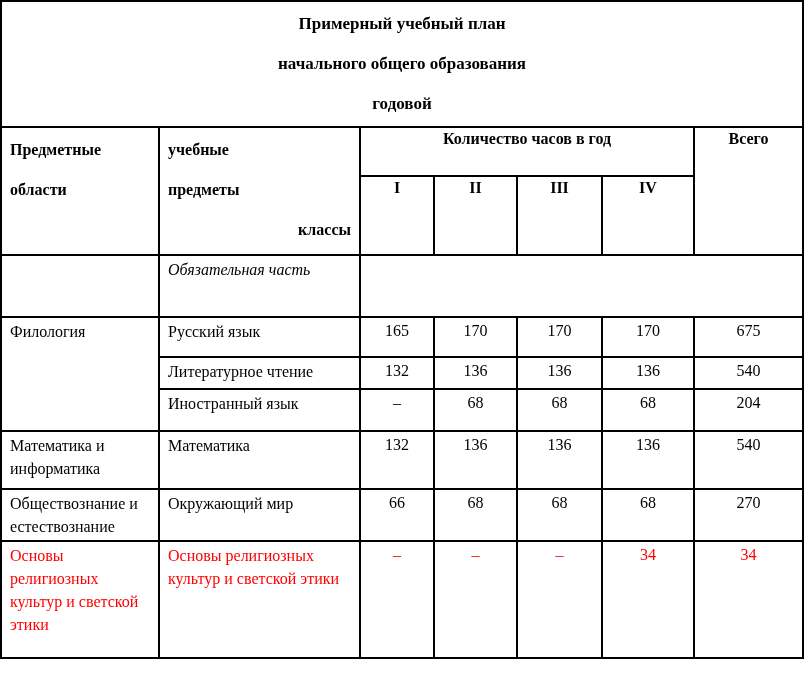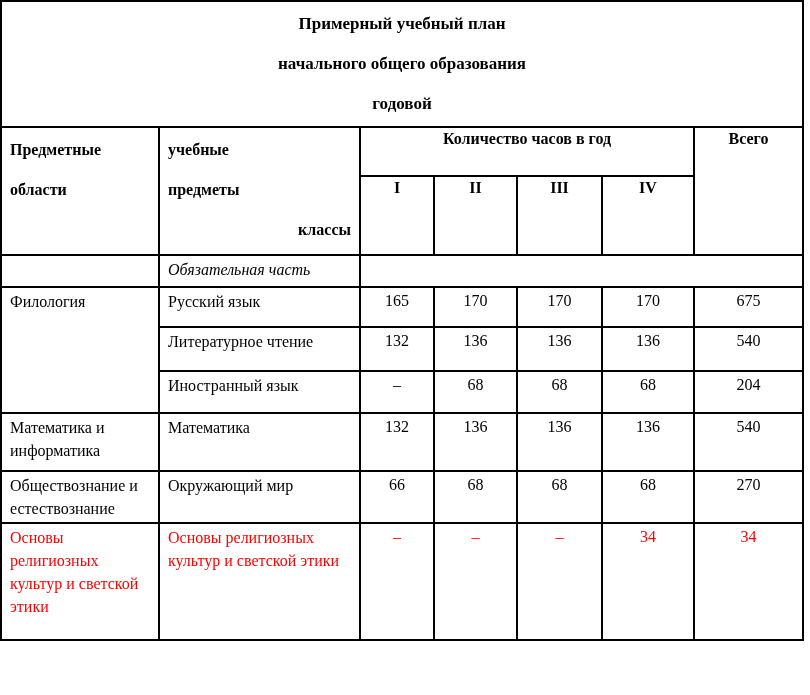--- a/index.html
+++ b/index.html
@@ -122,37 +122,37 @@
       <td class="hdr total-hdr" rowspan="2">Всего</td>
     </tr>
 
     <tr style="height:79px">
       <td class="hdr grade-hdr">I</td>
       <td class="hdr grade-hdr">II</td>
       <td class="hdr grade-hdr">III</td>
       <td class="hdr grade-hdr">IV</td>
     </tr>
 
-    <tr style="height:32px">
+    <tr style="height:62px">
       <td></td>
       <td class="mandatory-cell">Обязательная часть</td>
       <td colspan="5"></td>
     </tr>
 
     <tr style="height:40px">
       <td class="area-cell v-mid" rowspan="3">Филология</td>
       <td class="subject-cell">Русский язык</td>
       <td class="num-cell">165</td>
       <td class="num-cell">170</td>
       <td class="num-cell">170</td>
       <td class="num-cell">170</td>
       <td class="num-cell">675</td>
     </tr>
 
-    <tr style="height:44px">
+    <tr style="height:32px">
       <td class="subject-cell">Литературное чтение</td>
       <td class="num-cell">132</td>
       <td class="num-cell">136</td>
       <td class="num-cell">136</td>
       <td class="num-cell">136</td>
       <td class="num-cell">540</td>
     </tr>
 
     <tr style="height:42px">
       <td class="subject-cell">Иностранный язык</td>

